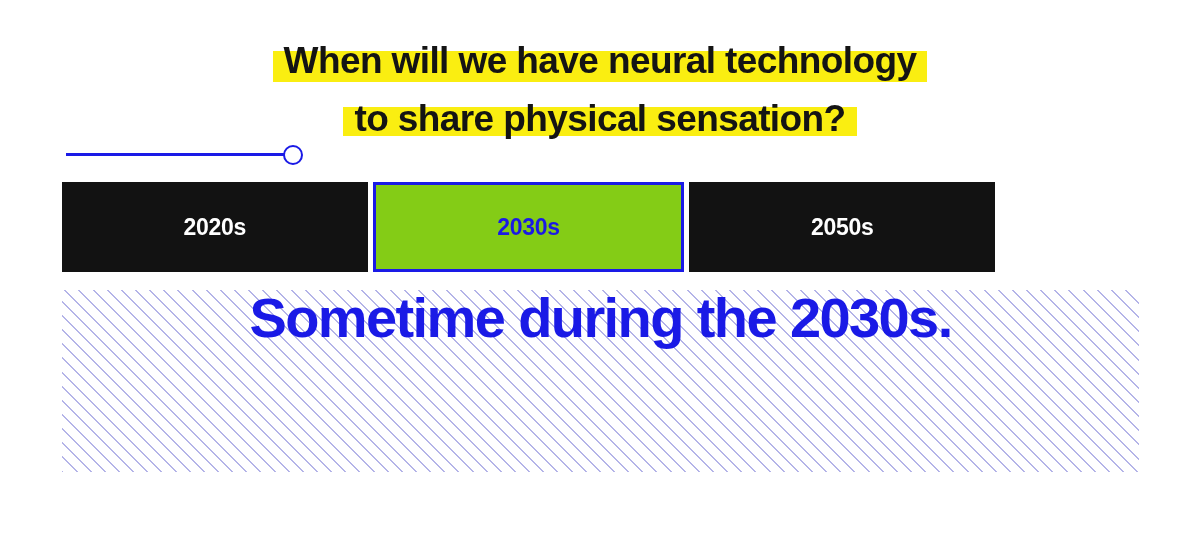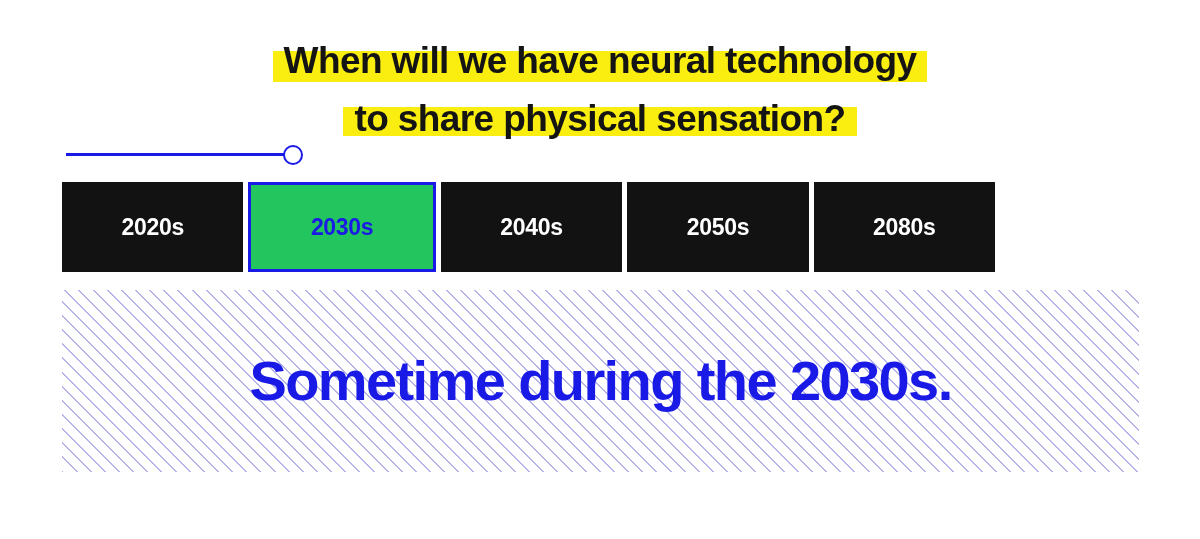--- a/index.html
+++ b/index.html
@@ -110,34 +110,34 @@
     align-items: center;
     justify-content: center;
     font-size: 23px;
     font-weight: bold;
     letter-spacing: -0.3px;
     box-sizing: border-box;
     cursor: pointer;
     user-select: none;
   }
   .tab.selected {
-    background: #22c55e;
+    background: #84cc16;
     color: #1a1ae6;
     border: 3px solid #1a1ae6;
   }
 
   
   .answer-panel {
     position: absolute;
     left: 62px;
     top: 290px;
     width: 1077px;
     height: 182px;
     display: flex;
-    align-items: center;
+    align-items: flex-start;
     justify-content: center;
     background-color: #ffffff;
     background-image: repeating-linear-gradient(
         45deg,
         #b4b4e8 0px,
         #b4b4e8 1.4px,
         rgba(180,180,232,0) 1.4px,
         rgba(180,180,232,0) 10px
     );
   }
@@ -166,27 +166,21 @@
   </div>
 
   <div class="tabbar">
     <div class="tab">
         <span>2020s</span>
       </div>
     <div class="tab selected">
         <span>2030s</span>
       </div>
     <div class="tab">
-        <span>2040s</span>
-      </div>
-    <div class="tab">
         <span>2050s</span>
-      </div>
-    <div class="tab">
-        <span>2080s</span>
       </div>
   </div>
 
   <div class="answer-panel">
     <div class="answer-text">Sometime during the 2030s.</div>
   </div>
 
 </div>
 
 </body></html>

